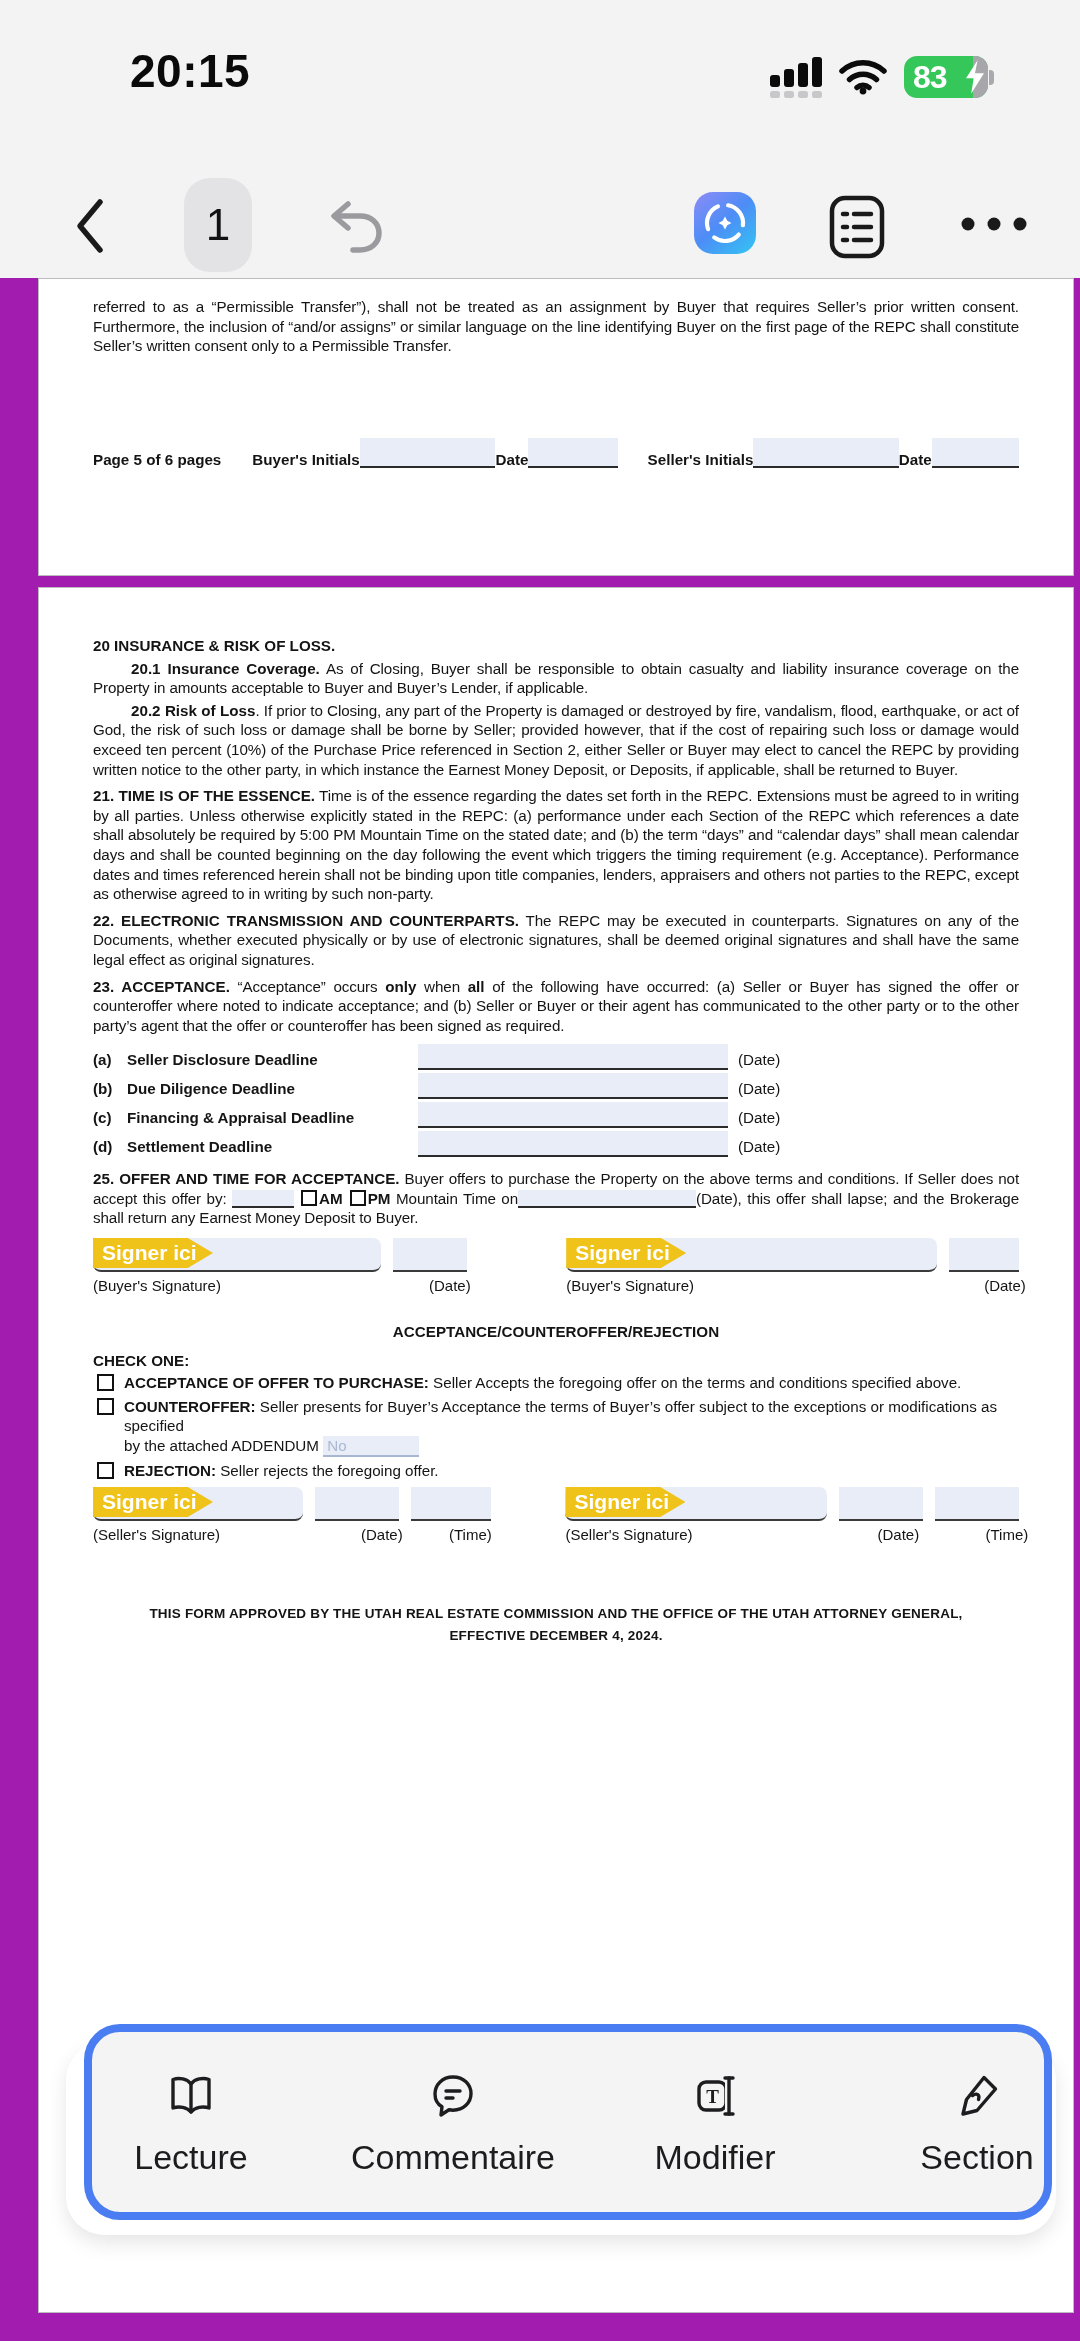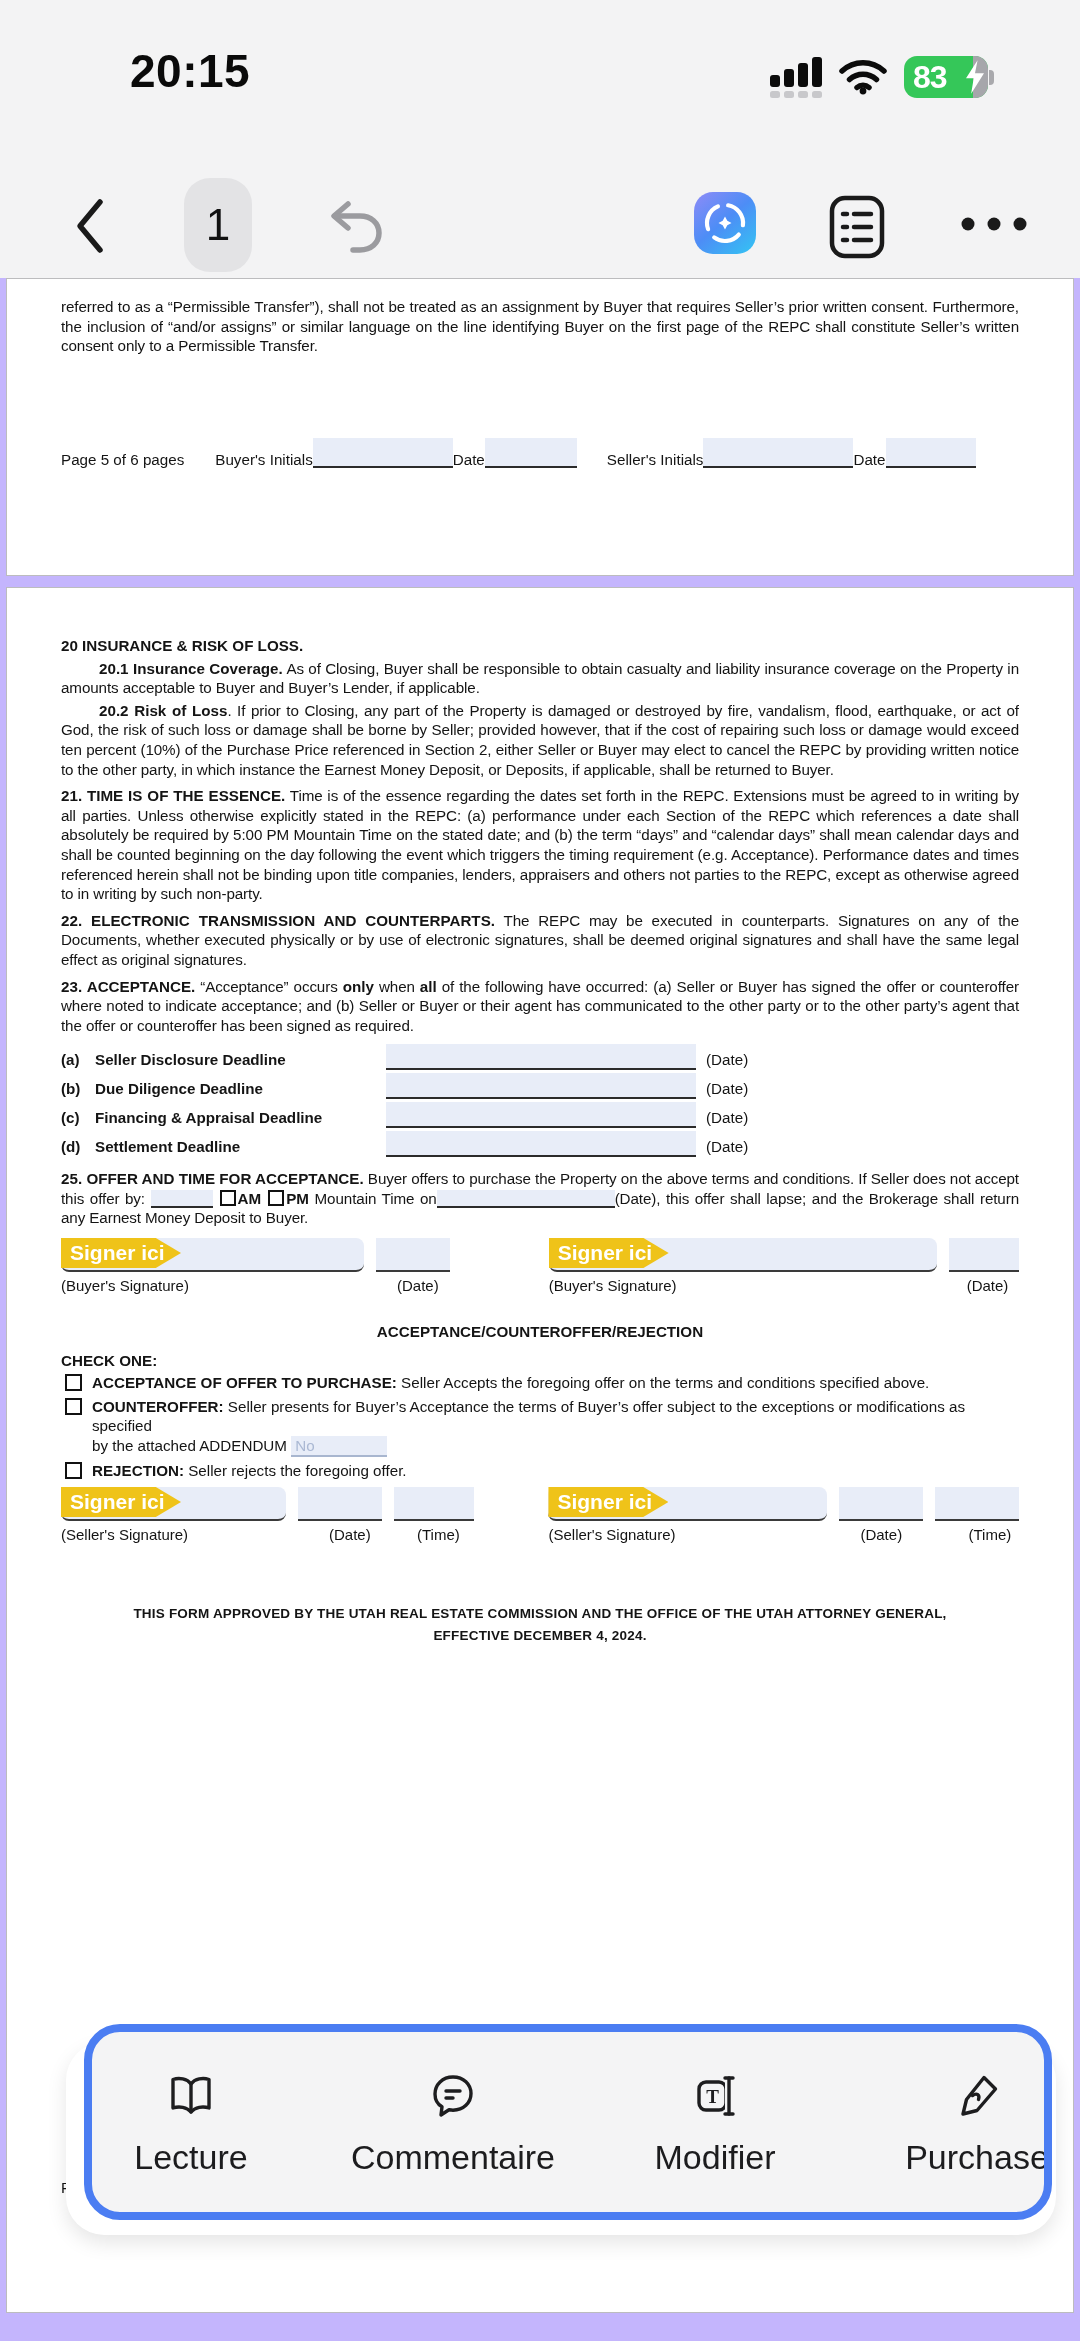--- a/index.html
+++ b/index.html
@@ -21,21 +21,21 @@
   .battery { width:84px; height:42px; border-radius:13px; position:relative; background:#35C759; overflow:hidden; }
   .batt-gray { position:absolute; right:0; top:0; bottom:0; width:15px; background:#A6A6AB; }
   .batt-num { position:absolute; left:9px; top:50%; transform:translateY(-50%); color:#fff; font-weight:700; font-size:32px; letter-spacing:-1px; }
   .bolt { position:absolute; right:4px; top:4px; }
   .batt-cap { width:5px; height:15px; background:#A9A9AD; border-radius:0 4px 4px 0; margin-left:1px; }
   
   .toolbar { position:absolute; top:172px; left:0; right:0; height:106px; }
   .tb-btn { position:absolute; display:flex; align-items:center; justify-content:center; }
   .page-pill { left:184px; top:6px; width:68px; height:94px; border-radius:26px; background:#E3E3E5; font-size:44px; color:#111; font-weight:500; }
   
-  .docarea { position:absolute; top:278px; left:0; right:0; bottom:0; background:#c4b5fd; }
+  .docarea { position:absolute; top:278px; left:0; right:0; bottom:0; background:#a21caf;padding-left:32px; }
   .page { background:#FFFFFF; border:1px solid #BCBCBE; margin:0 6px; }
   .page5 { height:298px; padding:18px 54px 0; }
   .pgap { height:11px; }
   .page6 { height:1726px; padding:48px 54px 0; position:relative; }
   .doc { font-size:15.2px; line-height:19.6px; text-align:justify; letter-spacing:-.1px; margin:0 0 3px 0; }
   .doc b { letter-spacing:0; }
   .ind { text-indent:38px; }
   .mt7 { margin-top:7px; }
   
   .s24head { margin-top:9px; }
@@ -67,21 +67,21 @@
   
   .center-head { text-align:center; font-weight:700; font-size:15.2px; margin-top:26px; }
   .checkone { font-weight:700; font-size:15.2px; margin-top:12px; }
   .chk { display:flex; margin-top:4px; font-size:15.2px; line-height:19.6px; }
   .box { width:17px; height:17px; border:2.5px solid #111; margin:1px 10px 0 4px; flex:none; background:#fff; }
   .nofield { display:inline-block; width:96px; background:#E8EDF8; border-bottom:2px solid #A8B6CF; color:#AAB8D3; padding-left:4px; }
   .seller-sigrow { margin-top:6px; }
   .approve { position:absolute; left:0; right:0; top:1018px; text-align:center; font-weight:700; font-size:13.5px; letter-spacing:.2px; }
   .approve div + div { margin-top:7px; }
   
-  .pfooter { display:flex; align-items:flex-end; font-weight:400; white-space:nowrap; font-size:15.2px; }
+  .pfooter { display:flex; align-items:flex-end; font-weight:700; white-space:nowrap; font-size:15.2px; }
   .pf5 { margin-top:82px; }
   .pf6 { position:absolute; left:54px; right:54px; bottom:116px; }
   .ff { height:30px; background:#E8EDF8; border-bottom:2px solid #2B2B2B; }
   .fw140{width:140px;} .fw92{width:92px;} .fw150{width:150px;} .fw90{width:90px;}
   .ml30 { margin-left:30px; }
   
   .bt-card { position:absolute; left:66px; top:2042px; width:990px; height:193px; background:#FFFFFF; border-radius:38px; box-shadow:0 8px 20px rgba(0,0,0,.10); }
   .bt { position:absolute; left:84px; top:2024px; width:968px; height:196px; background:#F4F4F5;
         border:8px solid #4B7DF2; border-radius:36px; display:flex; align-items:center; overflow:hidden; }
   .bt-item { width:262px; flex:none; display:flex; flex-direction:column; align-items:center; gap:14px; }
@@ -365,15 +365,15 @@
     </svg>
     <div class="bt-label">Modifier</div>
   </div>
   <div class="bt-item">
     <svg width="56" height="56" viewBox="0 0 56 56">
       <g fill="none" stroke="#1D1D1F" stroke-width="3.4" stroke-linecap="round" stroke-linejoin="round">
         <path d="M35 9.5 L46.5 21 L28 42.5 L14 46 L17.5 31.5 Z"></path>
         <path d="M23.5 27.5 C28 24.5 31 27 29.5 31.5"></path>
       </g>
     </svg>
-    <div class="bt-label">Purchase</div>
+    <div class="bt-label">Section</div>
   </div>
 </div>
 
 </body></html>

